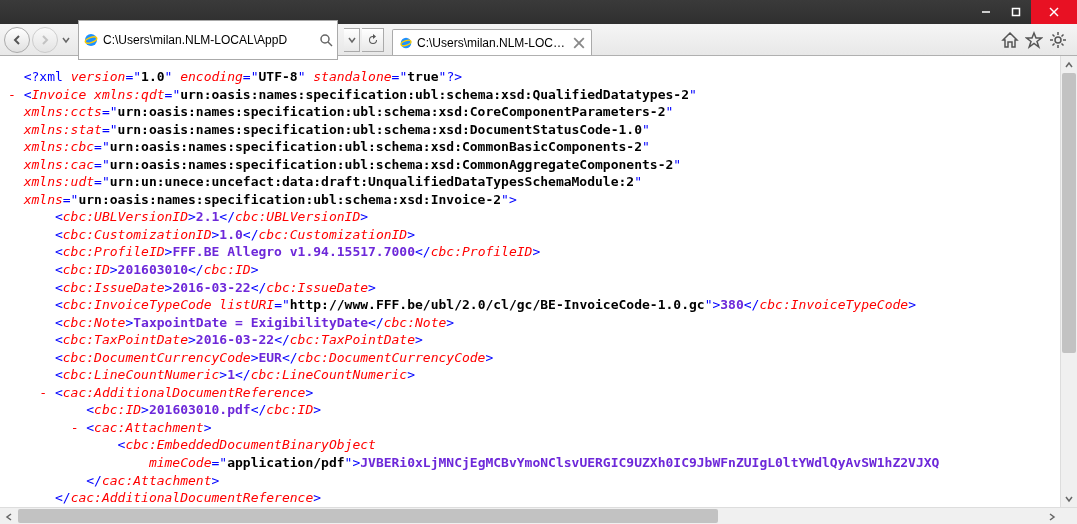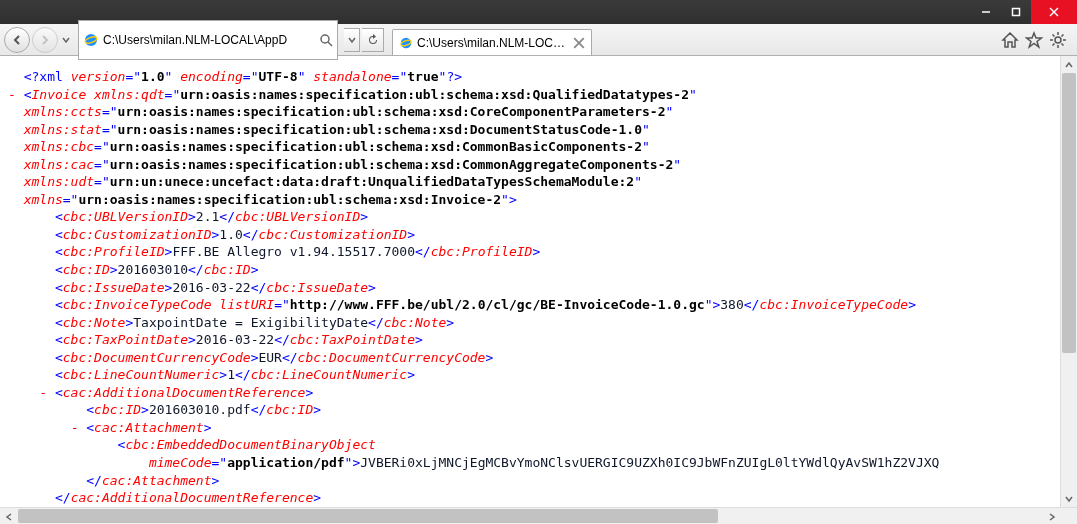--- a/index.html
+++ b/index.html
@@ -33,21 +33,21 @@
 .right-icons .icn { width: 18px; height: 18px; color: #fff; cursor:pointer; }
 .toolbar .right-icons .icn { color:#444; }
 
 
 .content { flex: 1; overflow: auto; position: relative; }
 .xmlview { font-family: "Lucida Console", Monaco, monospace; font-size: 13px; line-height: 1.35; padding: 12px 8px 4px 8px; white-space: pre; color: #000; }
 .xmlview .tag { color: #0000ff; }
 .xmlview .attr { color: #ff0000; font-style: italic; }
 .xmlview .attr-eq { color: #0000ff; }
 .xmlview .val { color: #000; font-weight: bold; }
-.xmlview .txt { color: #0f172a; font-weight: normal; }
+.xmlview .txt { color: #6d28d9; font-weight: bold; }
 .xmlview .dash { color: #ff0000; }
 .xmlview .line { display: block; }
 
 
 .vscroll { position: absolute; right: 0; top: 0; bottom: 17px; width: 17px; background: #f0f0f0; border-left:1px solid #ddd; }
 .vscroll .up, .vscroll .down { height: 17px; display:flex; align-items:center; justify-content:center; color:#666; cursor:pointer; }
 .vscroll .track { position:absolute; top:17px; bottom:17px; left:0; right:0; }
 .vscroll .thumb { position:absolute; left:1px; right:1px; top:0; height:280px; background:#c2c2c2; border-radius:2px; cursor:pointer; }
 .vscroll .down { position:absolute; bottom:0; left:0; right:0; }
 .hscroll { position:absolute; left:0; right:0; bottom:0; height:17px; background:#f0f0f0; border-top:1px solid #ddd; }

